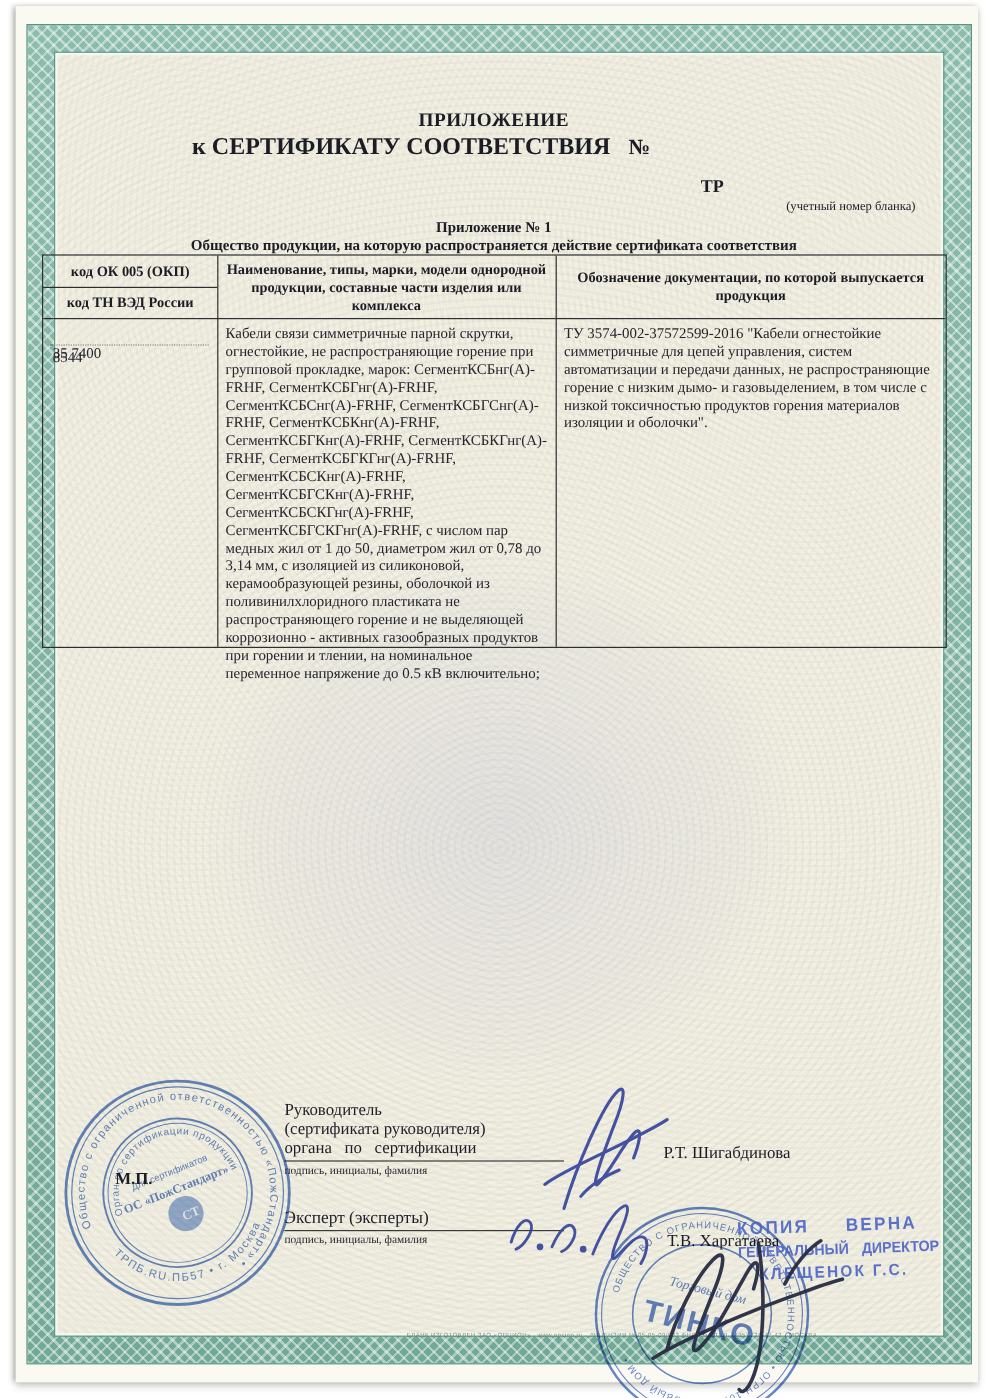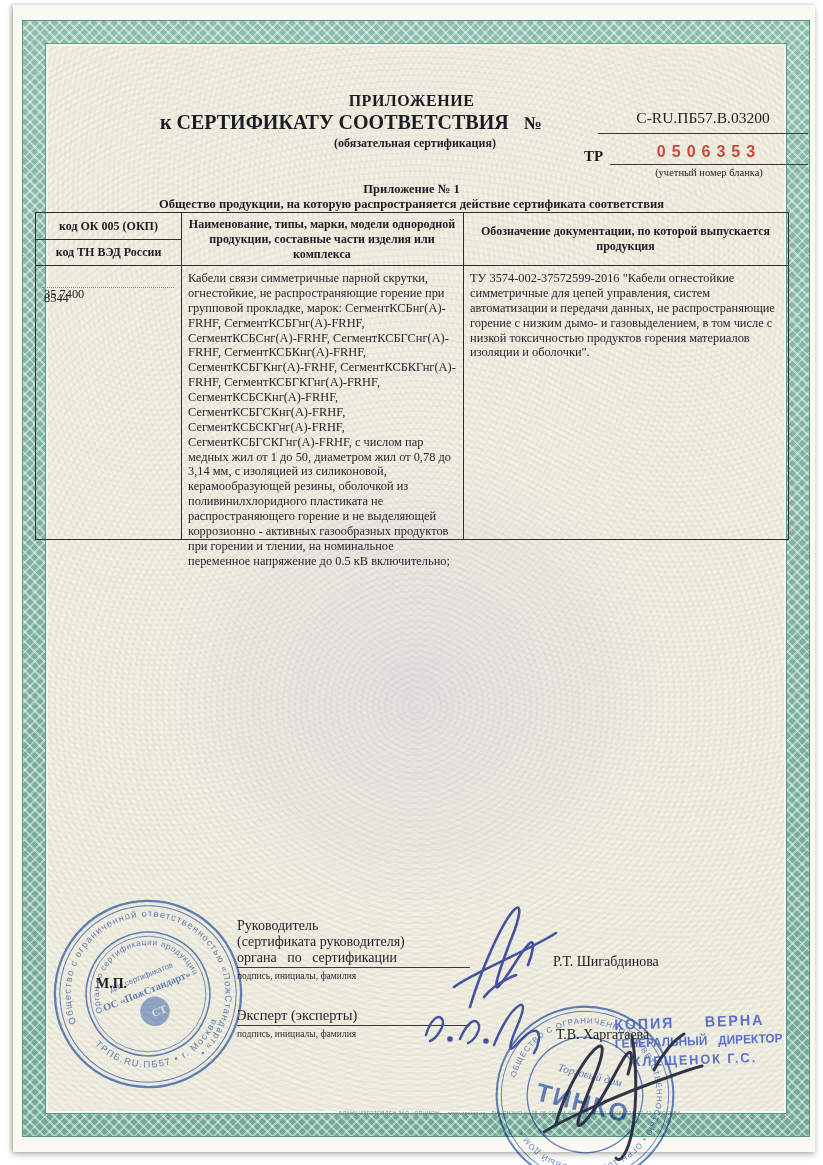--- a/index.html
+++ b/index.html
@@ -53,29 +53,22 @@
   <div class="band">
     <div class="inner"></div>
   </div>
 
   <div class="abs ttl" style="top:92px;left:0;font-size:16px;letter-spacing:.5px;">ПРИЛОЖЕНИЕ</div>
 
   <div class="abs" style="top:111px;left:160px;font-size:20px;font-weight:bold;white-space:nowrap;">
     <span>к СЕРТИФИКАТУ СООТВЕТСТВИЯ</span>
     <span style="font-size:18px;margin-left:10px;">№</span>
   </div>
-  <div class="abs u-line" style="top:109px;left:598px;width:210px;height:24px;font-size:15.5px;text-align:center;">
-    <span>C-RU.ПБ57.В.03200</span>
-  </div>
-  <div class="abs" style="top:136px;left:255px;width:320px;text-align:center;font-size:12px;font-weight:bold;">(обязательная сертификация)</div>
 
   <div class="abs" style="top:148px;left:584px;font-size:15px;font-weight:bold;">ТР</div>
-  <div class="abs u-line" style="top:143px;left:610px;width:198px;height:21px;text-align:center;">
-    <span class="redno">0506353</span>
-  </div>
   <div class="abs" style="top:167px;left:610px;width:198px;text-align:center;font-size:10.5px;">(учетный номер бланка)</div>
 
   <div class="abs ttl" style="top:182px;left:0;font-size:12.5px;">Приложение № 1</div>
   <div class="abs ttl" style="top:197px;left:0;font-size:12.5px;">Общество продукции, на которую распространяется действие сертификата соответствия</div>
 
   <div class="tbl">
     <div class="vline" style="left:145px;"></div>
     <div class="vline" style="left:427px;"></div>
     <div class="hline" style="top:52px;width:752px;"></div>
     <div class="hline" style="top:26px;width:145px;"></div>

